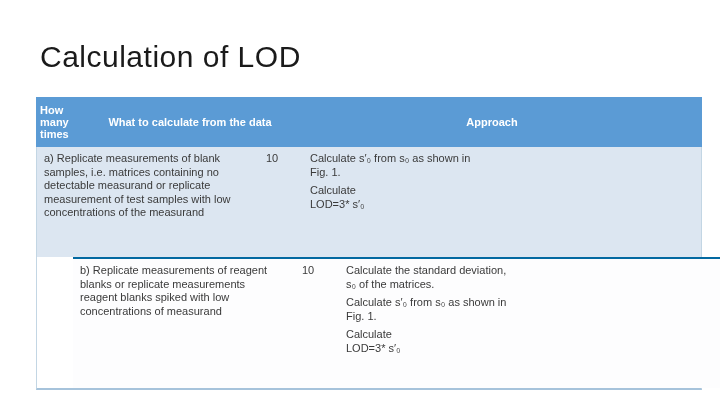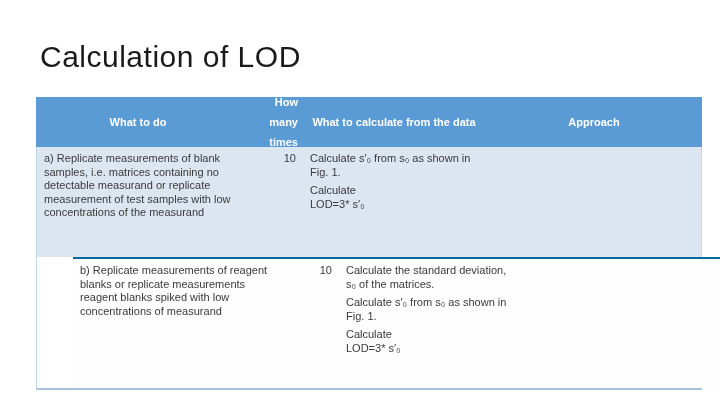--- a/index.html
+++ b/index.html
@@ -36,51 +36,50 @@
     color: #ffffff;
     font-weight: 700;
     font-size: 11px;
     margin: 0 -1px;          
     width: 666px;
   }
   .th {
     display: flex;
     align-items: center;
     justify-content: center;
-    text-align: right;
-    line-height: 20px;
+    text-align: left;
+    line-height: 12px;
     padding: 4px 4px;
   }
   .row-a { height: 110px; }
   .row-b { height: 131px; border-top: 2px solid #0369a1; margin-left: 36px; }
   .td {
     font-size: 11px;
     line-height: 13.5px;
     color: #3a3a3a;
     padding: 5px 7px 4px 7px;
     overflow: hidden;
   }
   .td p { margin: 0 0 5px 0; white-space: pre-line; }
   .col1 { width: 204px; }
   .col2 { width: 62px; }
   .col3 { width: 184px; }
   .col4 { flex: 1; }
-  .td.col2 { text-align: right; padding-top: 5px; }
+  .td.col2 { text-align: center; padding-top: 5px; }
 </style>
 </head>
 <body>
 
 <div class="slide">
 
   <h1 class="title">Calculation of LOD</h1>
 
   <div class="lod-table">
 
     <div class="trow thead" style="background:#5b9bd5;">
-      <div class="th col1">What to do</div>
       <div class="th col2">How many times</div>
       <div class="th col3">What to calculate from the data</div>
       <div class="th col4">Approach</div>
     </div>
 
     <div class="trow row-a" style="background:#dce6f1;">
       <div class="td col1">
           <p>a) Replicate measurements of blank samples, i.e. matrices containing no detectable measurand or replicate measurement of test samples with low concentrations of the measurand</p>
         </div>
       <div class="td col2">10</div>

